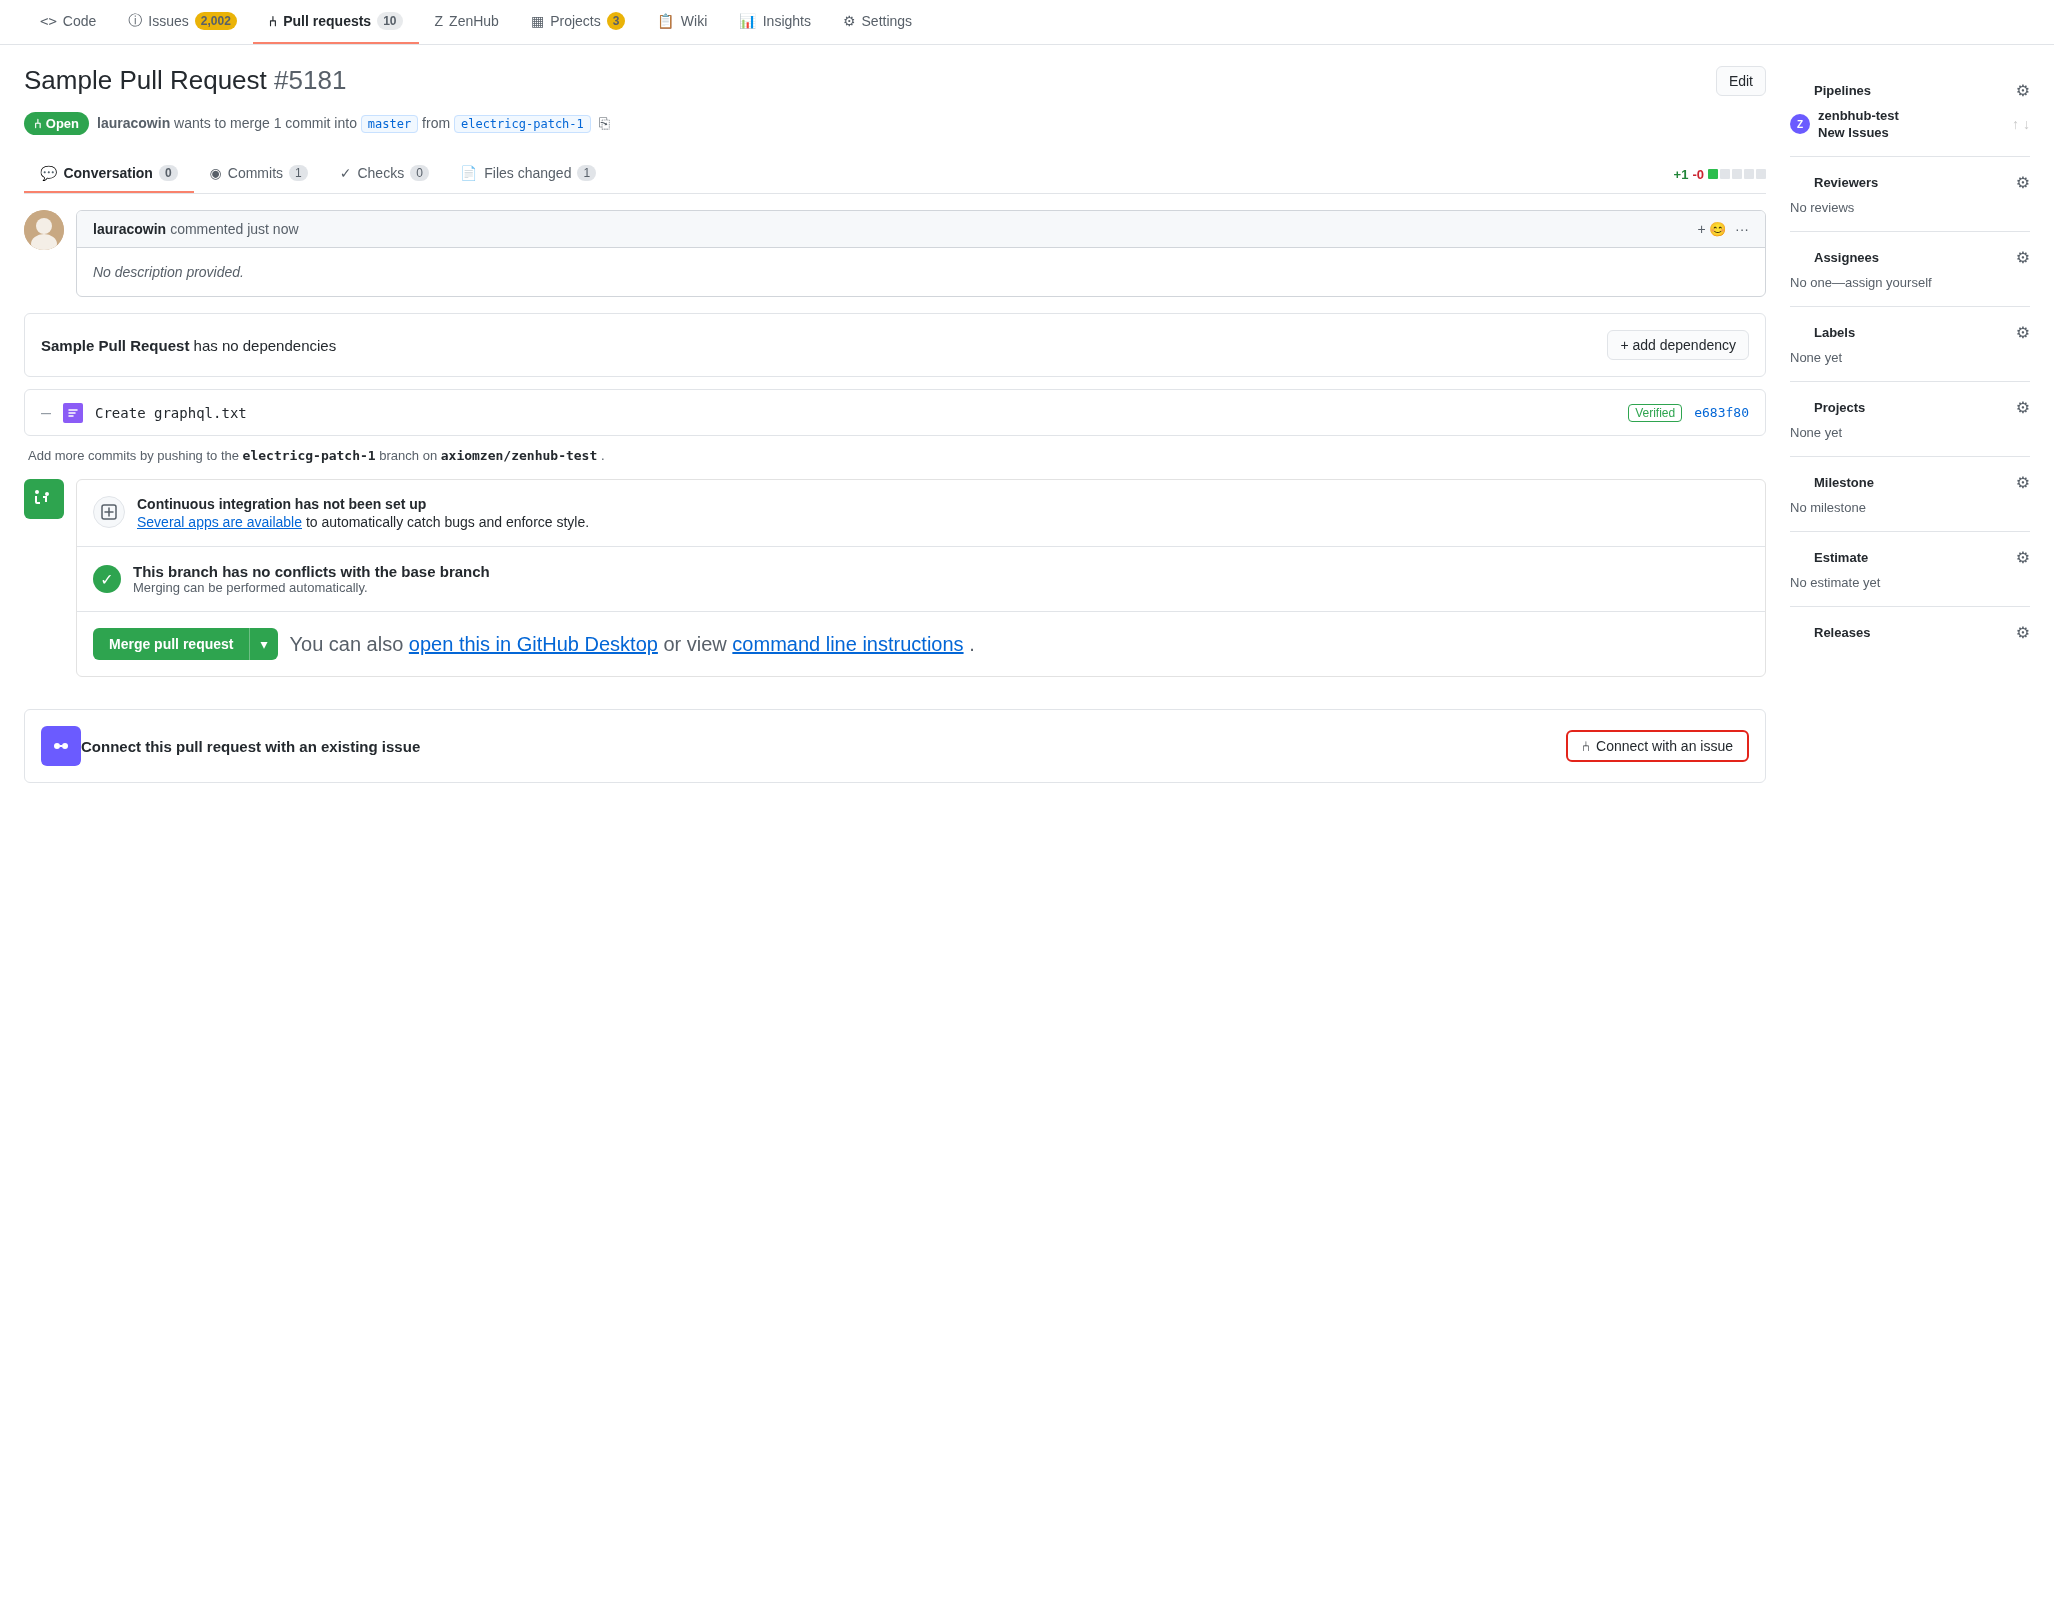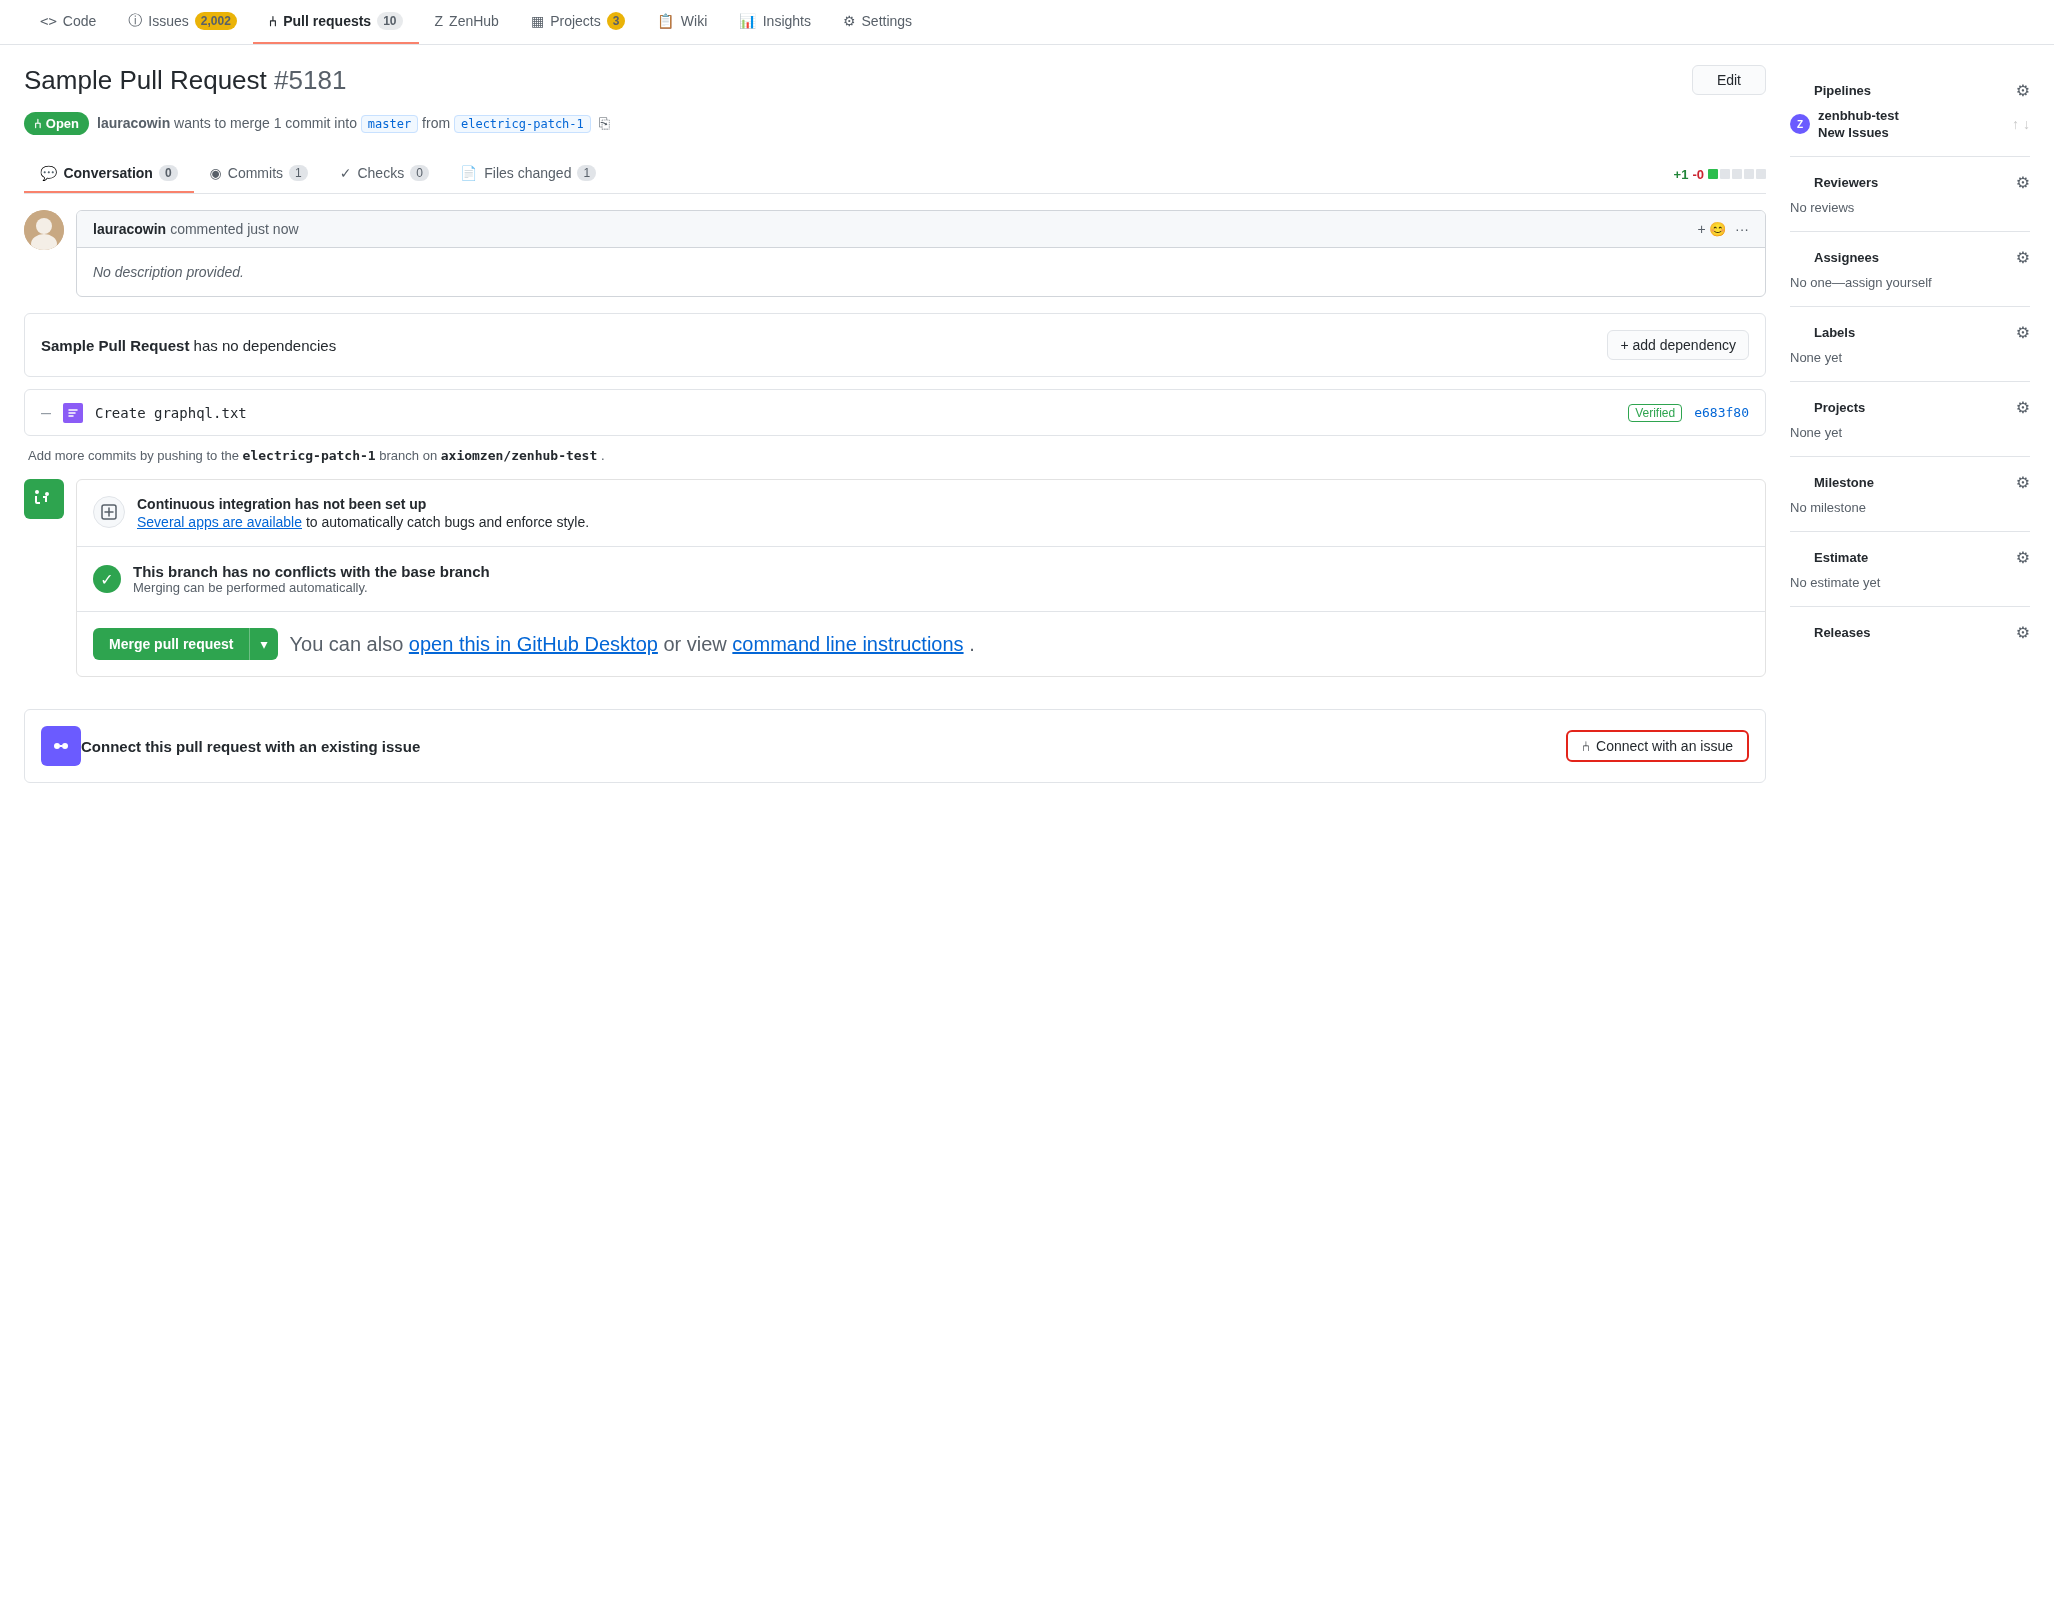--- a/index.html
+++ b/index.html
@@ -8,24 +8,24 @@
     .nav-item.active { color: #24292e; border-bottom: 2px solid #f9826c; font-weight: 600; }
     .nav-badge { background: #eab308; color: #586069; border-radius: 20px; padding: 2px 6px; font-size: 12px; font-weight: 600; }
     .nav-item.active .nav-badge { background: rgba(209,213,218,0.5); }
 
     
     .page { padding: 20px 24px; display: flex; gap: 24px; }
     .main { flex: 1; min-width: 0; }
     .sidebar { width: 240px; flex-shrink: 0; }
 
     
-    .pr-title-row { display: flex; align-items: flex-start; justify-content: space-between; margin-bottom: 16px; }
+    .pr-title-row { display: flex; align-items: flex-end; justify-content: space-between; margin-bottom: 16px; }
     .pr-title { font-size: 26px; font-weight: 400; color: #24292e; }
     .pr-number { color: #586069; font-weight: 300; }
-    .edit-btn { padding: 6px 24px; border: 1px solid #e1e4e8; border-radius: 6px; background: #fafbfc; font-size: 14px; cursor: pointer; color: #24292e; }
+    .edit-btn { padding: 6px 12px; border: 1px solid #e1e4e8; border-radius: 6px; background: #fafbfc; font-size: 14px; cursor: pointer; color: #24292e; }
 
     
     .pr-subtitle { display: flex; align-items: center; gap: 8px; margin-bottom: 20px; flex-wrap: wrap; }
     .open-badge { background: #2ea44f; color: #fff; padding: 4px 10px; border-radius: 20px; font-size: 13px; font-weight: 600; display: flex; align-items: center; gap: 4px; }
     .pr-meta { color: #586069; font-size: 14px; }
     .branch-tag { background: #f1f8ff; color: #0366d6; border: 1px solid #c8e1ff; border-radius: 4px; padding: 1px 6px; font-family: monospace; font-size: 12px; }
 
     
     .tabs-row { display: flex; align-items: center; border-bottom: 1px solid #e1e4e8; margin-bottom: 16px; justify-content: space-between; }
     .tabs-left { display: flex; }

